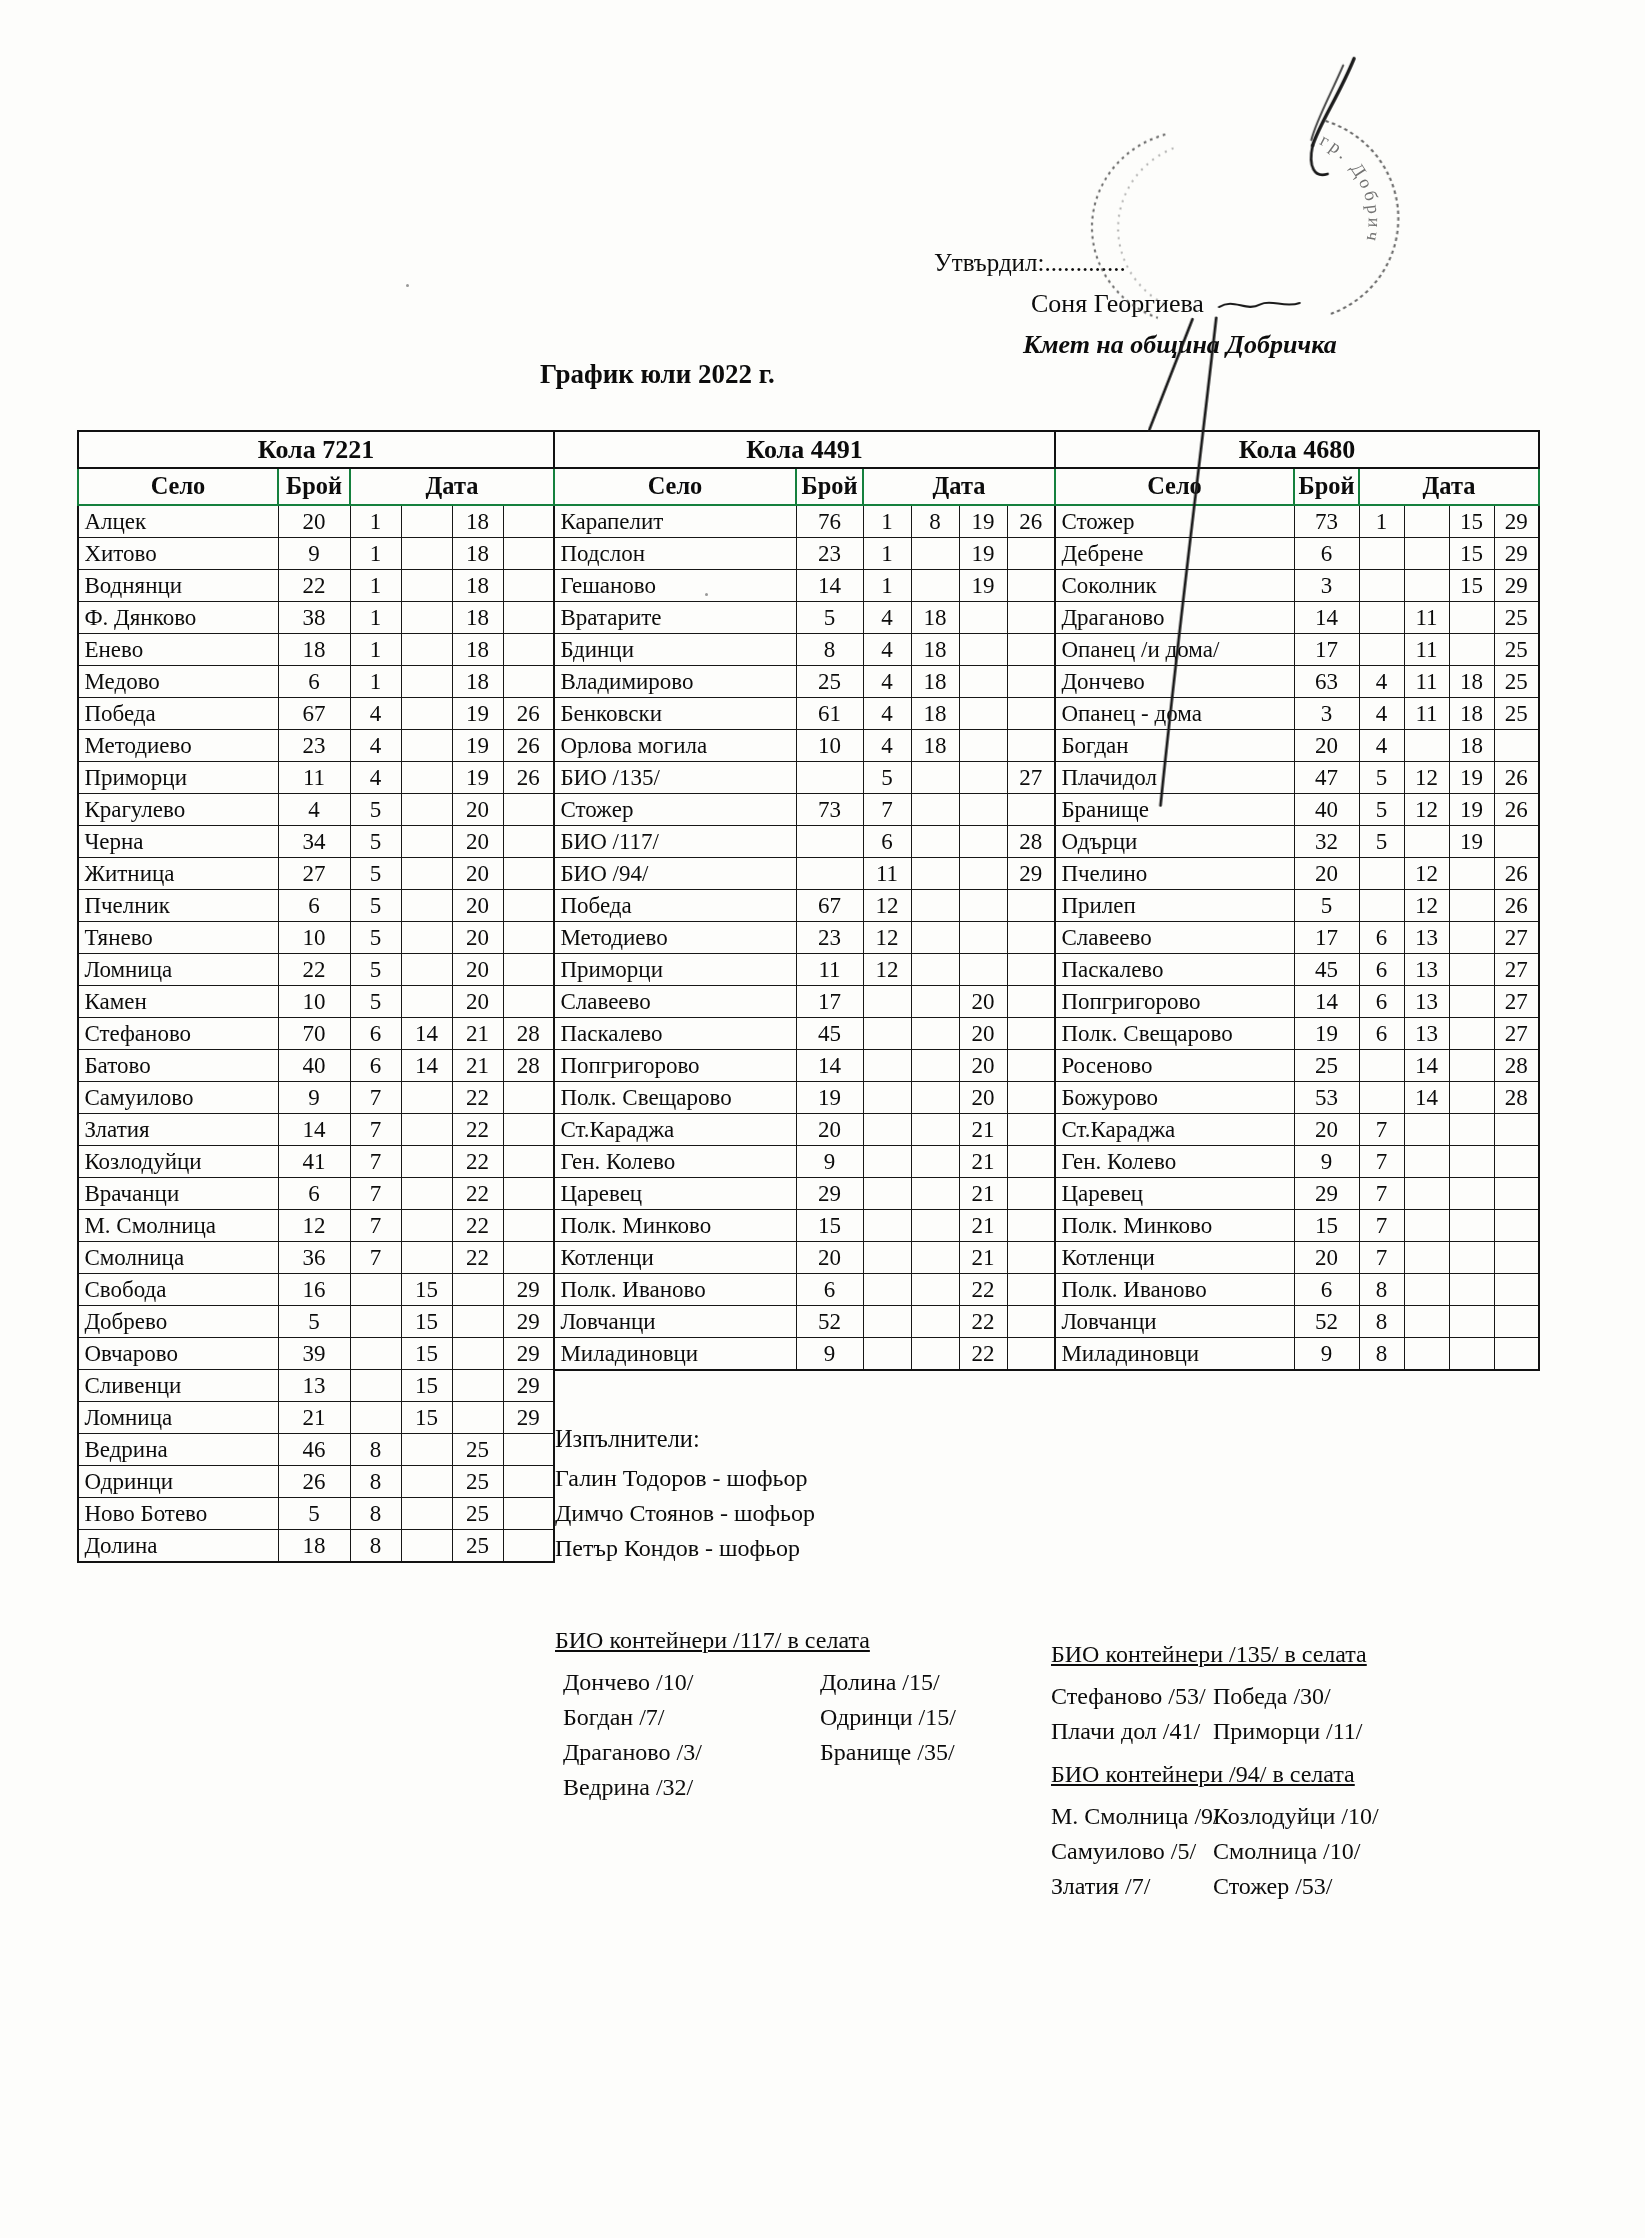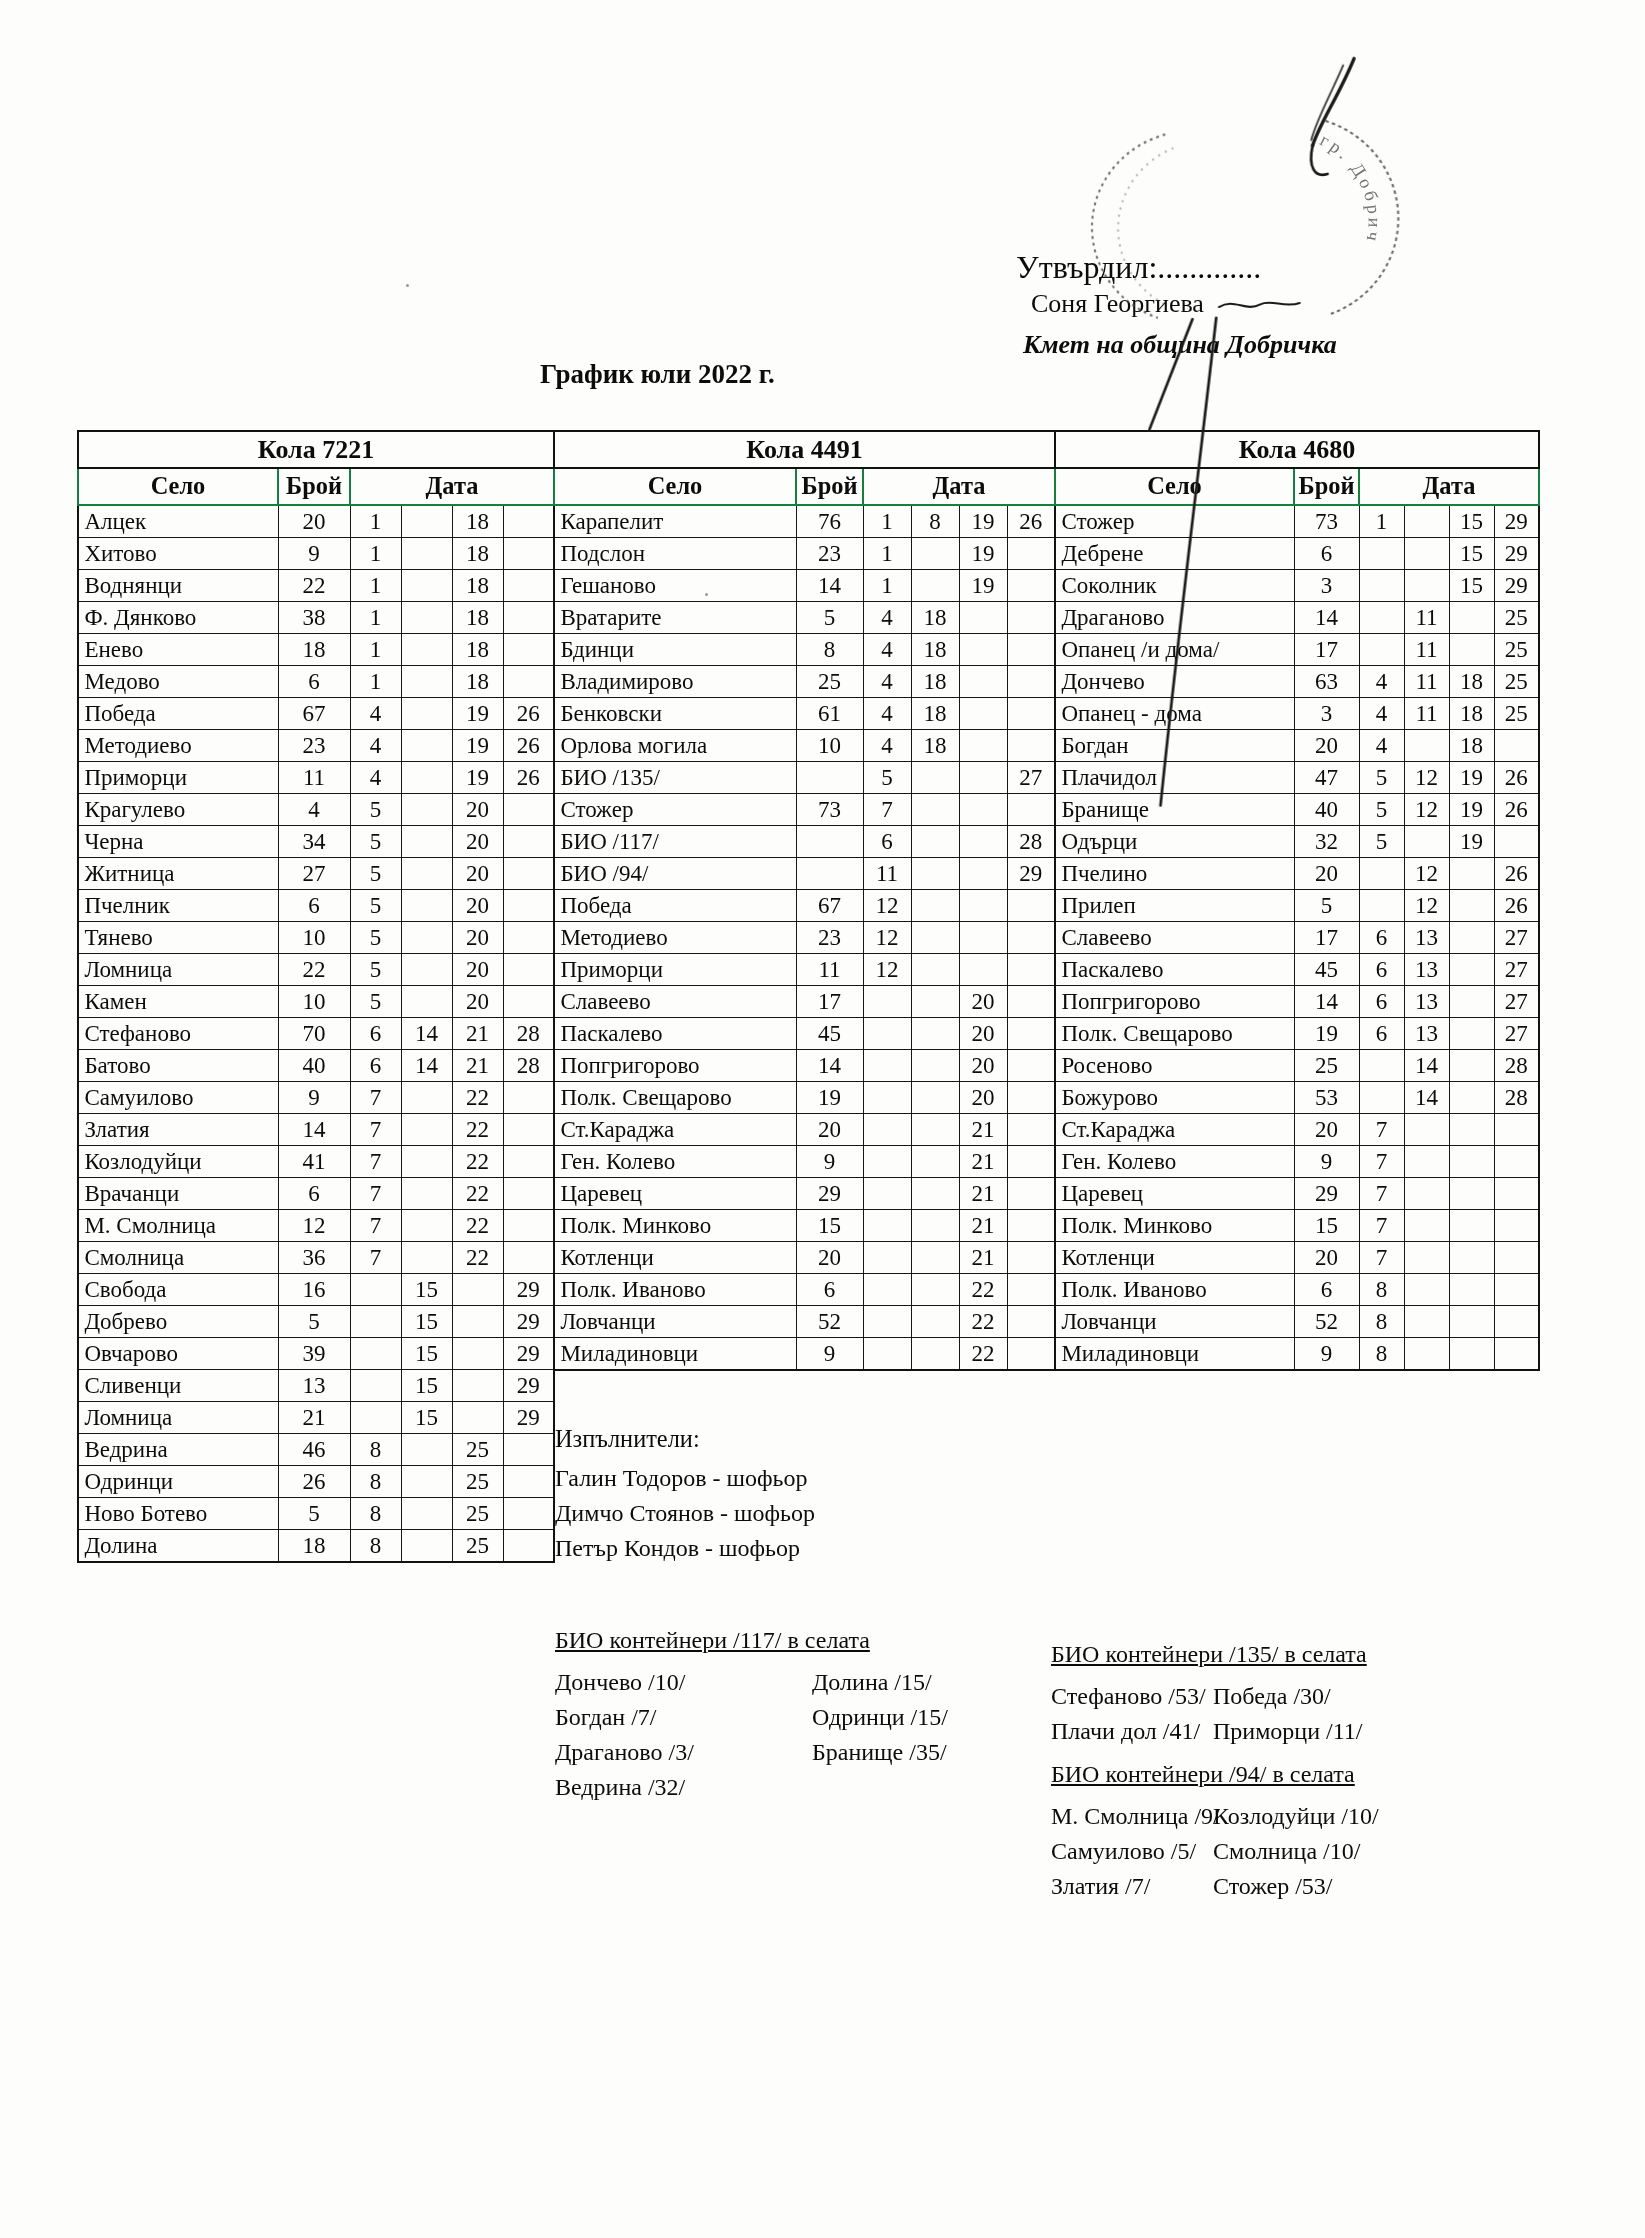--- a/index.html
+++ b/index.html
@@ -1,19 +1,19 @@
 <!DOCTYPE html>
 <html style="font-size:11px"><head>
 <meta charset="utf-8">
 <style>
   html,body{margin:0;padding:0;background:#e8e8e8;}
   .page{position:relative;width:1646px;height:2239px;background:#fdfdfb;
         font-family:"Liberation Serif",serif;color:#0c0c0c;overflow:hidden;}
   .abs{position:absolute;white-space:nowrap;}
-  .approver{left:1016px;top:249px;font-size:32px;}
+  .approver{left:934px;top:249px;font-size:25px;}
   .sig-name{left:1031px;top:289px;font-size:26px;}
   .sig-role{left:1023px;top:330px;font-size:26px;font-style:italic;font-weight:bold;}
   .doc-title{left:540px;top:359px;font-size:27px;font-weight:bold;}
   
   .thost{position:absolute;}
   .t0{left:77px;top:430px;} .t1{left:553px;top:430px;} .t2{left:1054px;top:430px;}
   table.sched{border-collapse:collapse;table-layout:fixed;border:2px solid #121212;}
   .sched td{border:1.4px solid #171717;height:31px;font-size:23px;line-height:1;
             overflow:hidden;white-space:nowrap;padding:0;}
   .sched td.title-cell{border:2px solid #111;font-weight:bold;font-size:26px;
@@ -26,21 +26,21 @@
   .t1 .cv{width:242px;} .t1 .cc{width:67px;}  .t1 .cd{width:48px;}
   .t2 .cv{width:239px;} .t2 .cc{width:65px;}  .t2 .cd{width:45px;}
   
   .exec{left:555px;top:1425px;}
   .exec-head{font-size:24.4px;margin-bottom:8.1px;}
   .list-col div{font-size:24px;line-height:35px;white-space:nowrap;}
   .bio{font-size:24px;}
   .s117{left:555px;top:1627px;} .s135{left:1051px;top:1627px;margin-top:14px;} .s94{left:1051px;top:1761px;}
   .bio-head{font-size:24px;margin-bottom:11px;white-space:nowrap;text-decoration:underline;}
   .bio-cols{display:flex;}
-  .s117 .bio-col1{width:257px;} .s135 .bio-col1{width:162px;} .s94 .bio-col1{width:162px;}
+  .s117 .bio-col1{width:257px;margin-left:8px;} .s135 .bio-col1{width:162px;} .s94 .bio-col1{width:162px;}
   .overlay{position:absolute;left:0;top:0;pointer-events:none;}
   .speck{position:absolute;width:3.4px;height:3.4px;background:#555;border-radius:50%;opacity:.6;}
 </style>
 </head>
 <body>
 
 <div class="page">
 
   <div class="abs approver">Утвърдил:.............</div>
   <div class="abs sig-name">Соня Георгиева</div>

